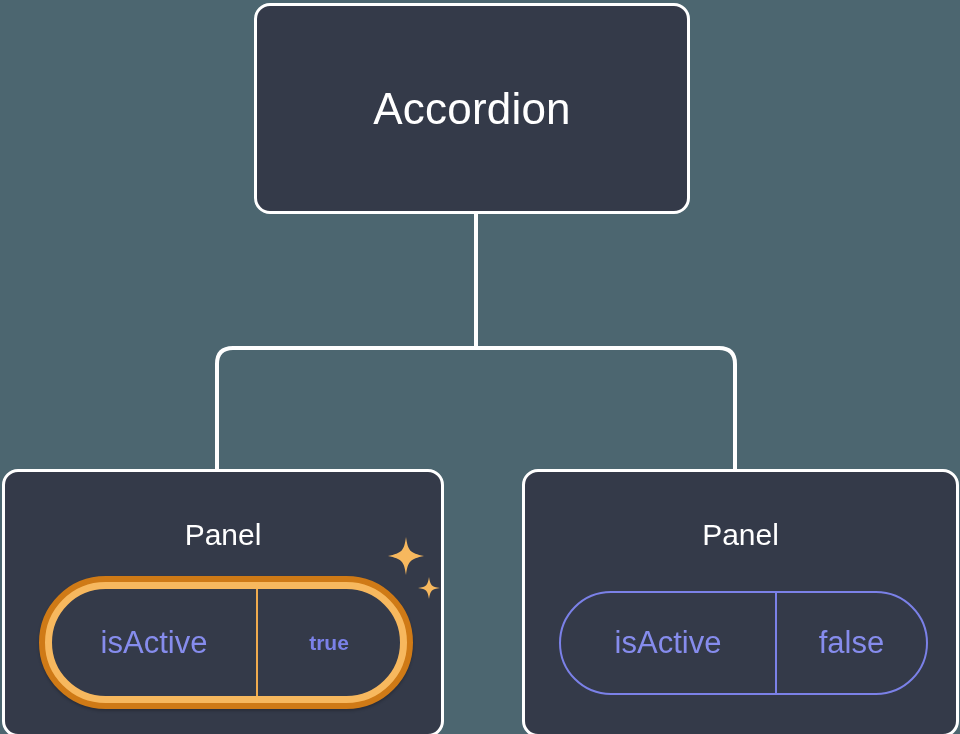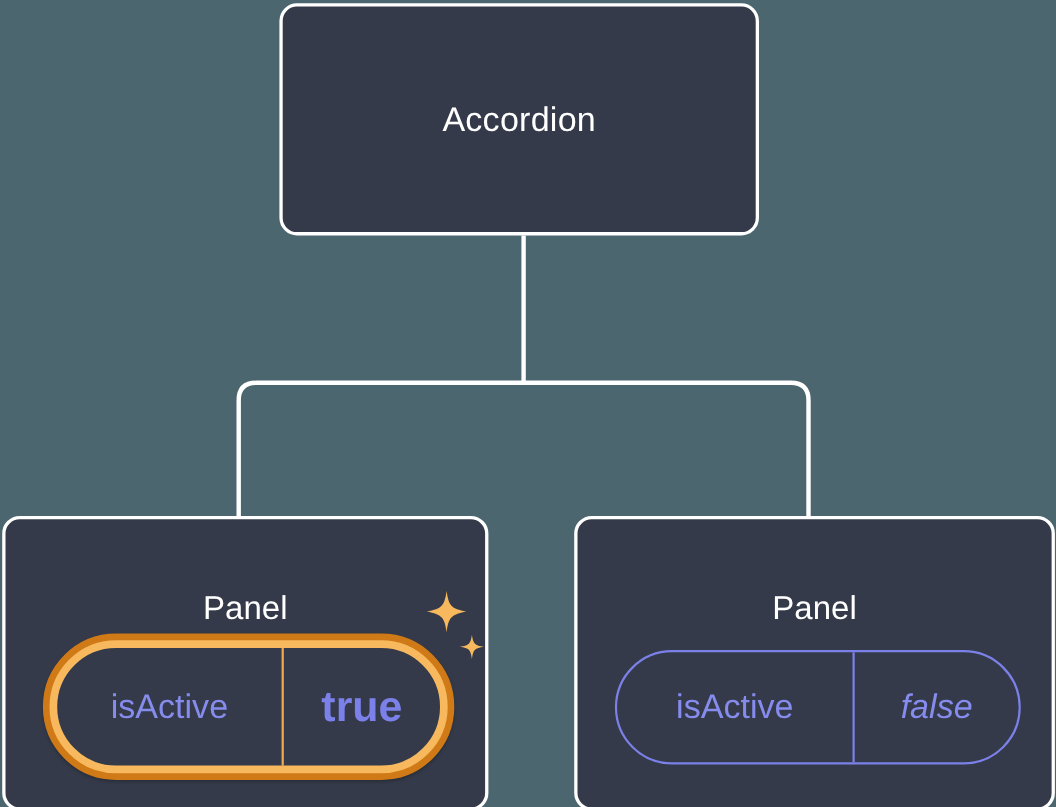--- a/index.html
+++ b/index.html
@@ -41,21 +41,21 @@
     left: 254px;
     top: 3px;
     width: 436px;
     height: 211px;
     display: flex;
     align-items: center;
     justify-content: center;
   }
   .node-title-root {
     color: #ffffff;
-    font-size: 31px;
+    font-size: 44px;
     font-weight: 400;
     letter-spacing: 0.2px;
     line-height: 1;
   }
 
   .node-panel {
     top: 469px;
     height: 268px;
     border-radius: 16px;
   }
@@ -70,21 +70,20 @@
   .node-title-panel {
     position: absolute;
     left: 0;
     right: 0;
     top: 48px;
     text-align: center;
     color: #ffffff;
     font-size: 30px;
     font-weight: 400;
     line-height: 1;
-    margin-top: 19px;
   }
 
   
   .pill {
     position: absolute;
     box-sizing: border-box;
     display: flex;
     align-items: stretch;
     border-radius: 999px;
   }
@@ -111,21 +110,20 @@
     border-right: 2px solid #7b81e8;
     color: #868ced;
     font-size: 31px;
     font-weight: 400;
   }
   .pill-plain .pill-val {
     flex: 1 1 auto;
     color: #868ced;
     font-size: 31px;
     font-weight: 400;
-    font-style: italic;
   }
 
   
   .pill-highlight {
     left: 34px;
     top: 104px;
     width: 374px;
     height: 133px;
     border: 6px solid #cf7a16;
     background: #cf7a16;
@@ -145,21 +143,21 @@
   .pill-highlight .pill-key {
     flex: 0 0 206px;
     border-right: 2px solid #f0ab4e;
     color: #868ced;
     font-size: 31px;
     font-weight: 400;
   }
   .pill-highlight .pill-val {
     flex: 1 1 auto;
     color: #7b81e8;
-    font-size: 39px;
+    font-size: 21px;
     font-weight: 700;
   }
 
   
   .sparkles {
     position: absolute;
     left: 384px;
     top: 533px;
     width: 60px;
     height: 72px;

